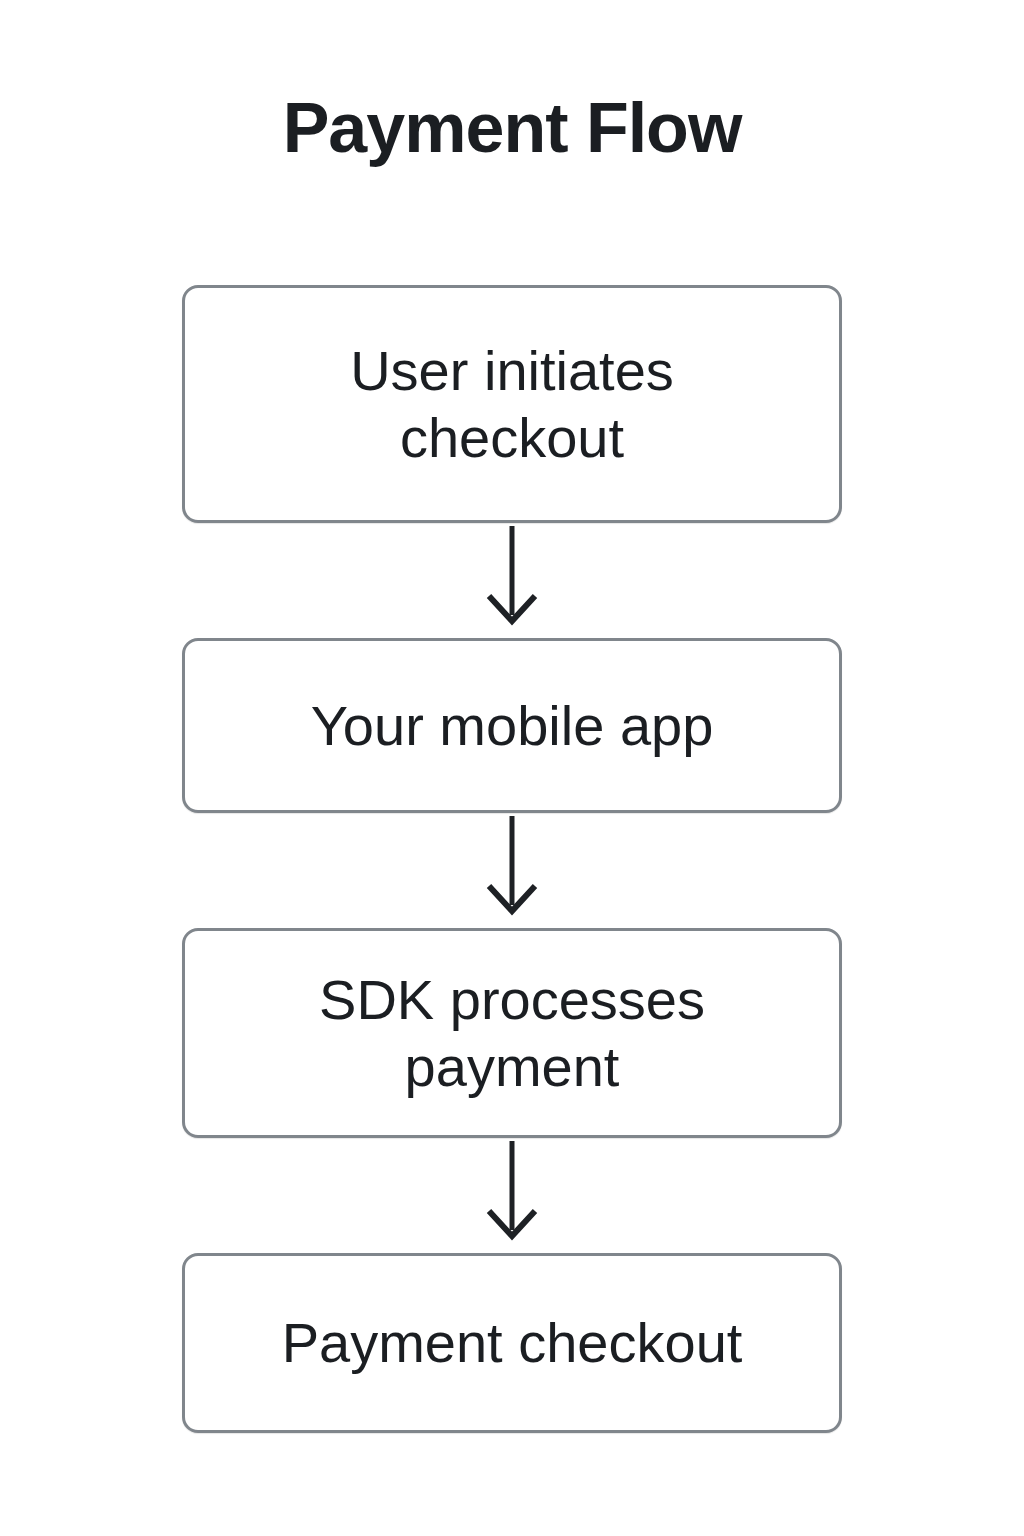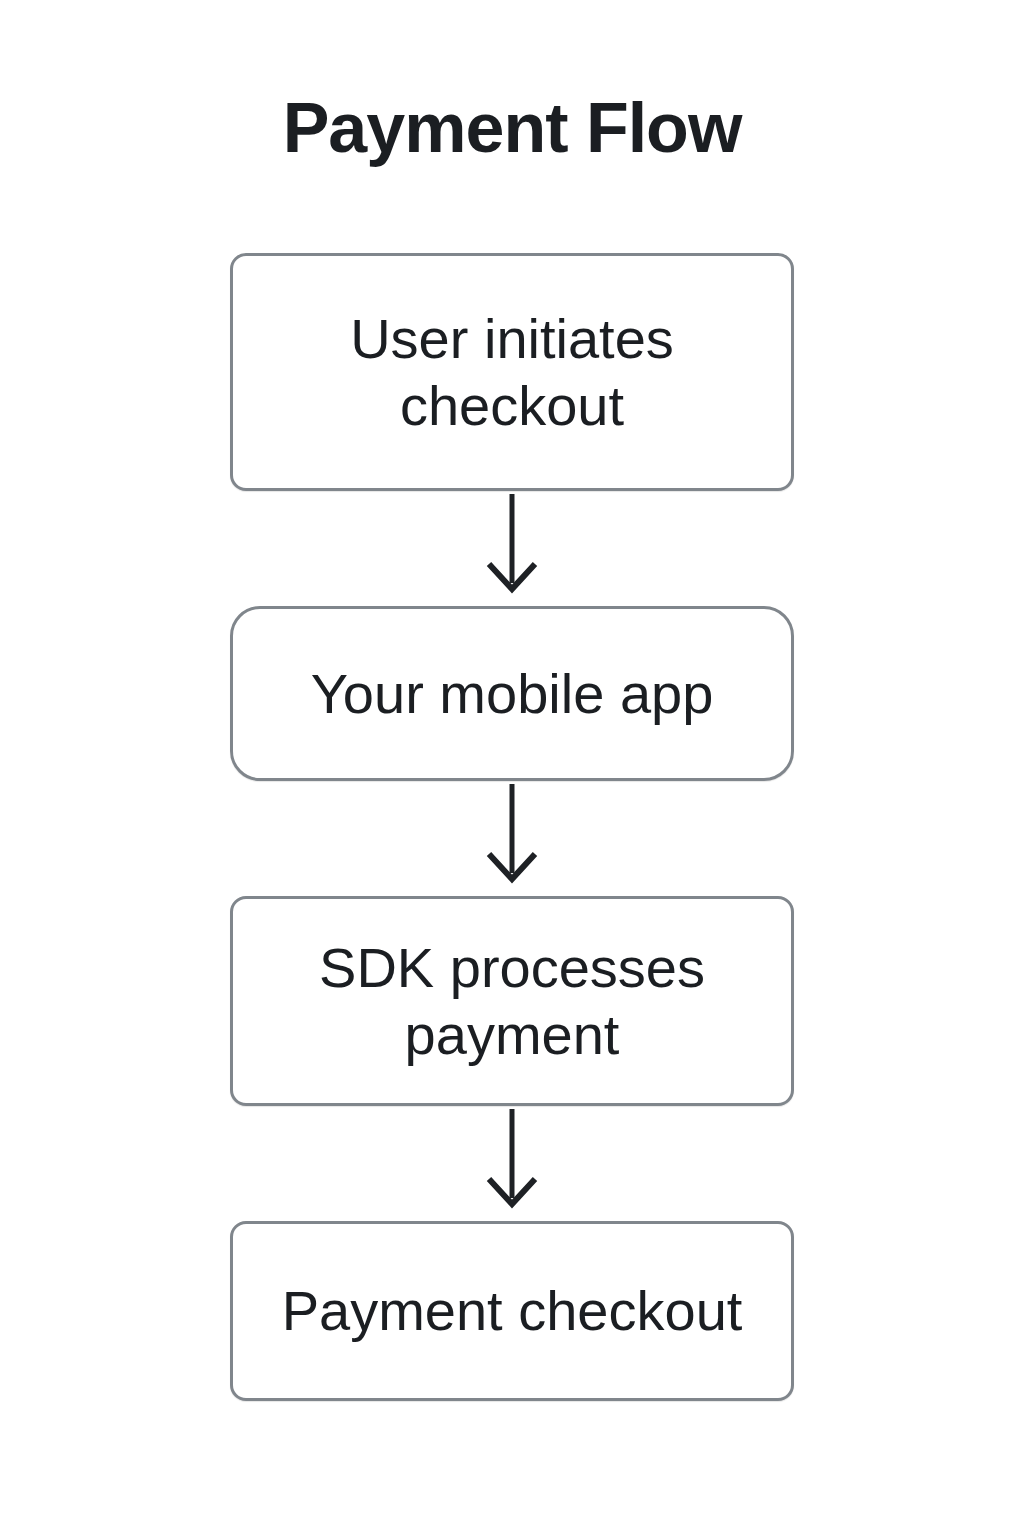--- a/index.html
+++ b/index.html
@@ -9,53 +9,54 @@
     background: #ffffff;
     font-family: "Liberation Sans", sans-serif;
     overflow: hidden;
   }
   .canvas {
     width: 1024px;
     height: 1536px;
     display: flex;
     flex-direction: column;
     align-items: center;
+    gap: 32px;
   }
   .title {
     margin-top: 88px;
     font-size: 70px;
     line-height: 80px;
     font-weight: 700;
     letter-spacing: -1px;
     color: #1b1e22;
     text-align: center;
   }
   .flow {
     margin-top: 85px;
     display: flex;
     flex-direction: column;
     align-items: center;
   }
   .node {
-    width: 564px;
+    width: 660px;
     background: #ffffff;
     border: 3px solid #80868c;
     border-radius: 16px;
     box-shadow: 0 1px 1px rgba(0,0,0,0.10);
     display: flex;
     align-items: center;
     justify-content: center;
     text-align: center;
     font-size: 56px;
     line-height: 1.2;
     color: #1b1e22;
     white-space: pre-line;
   }
   .node-1 { min-height: 238px; }
-  .node-2 { min-height: 175px; border-radius: 30px; }
+  .node-2 { min-height: 175px; }
   .node-3 { min-height: 210px; }
   .node-4 { min-height: 180px; }
   .arrow {
     display: block;
     width: 60px;
     height: 115px;
   }
 </style>
 </head>
 <body>

